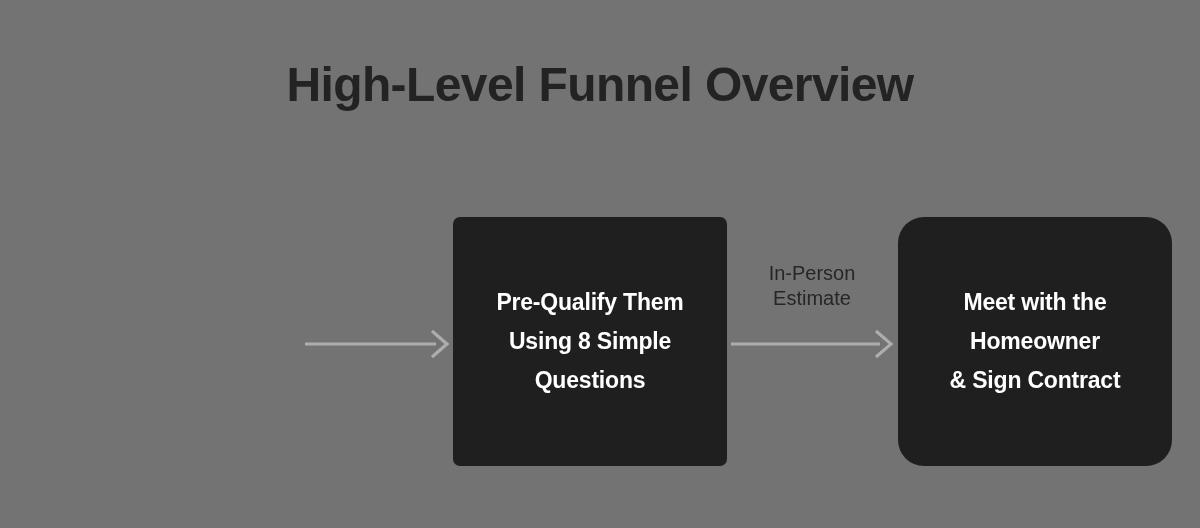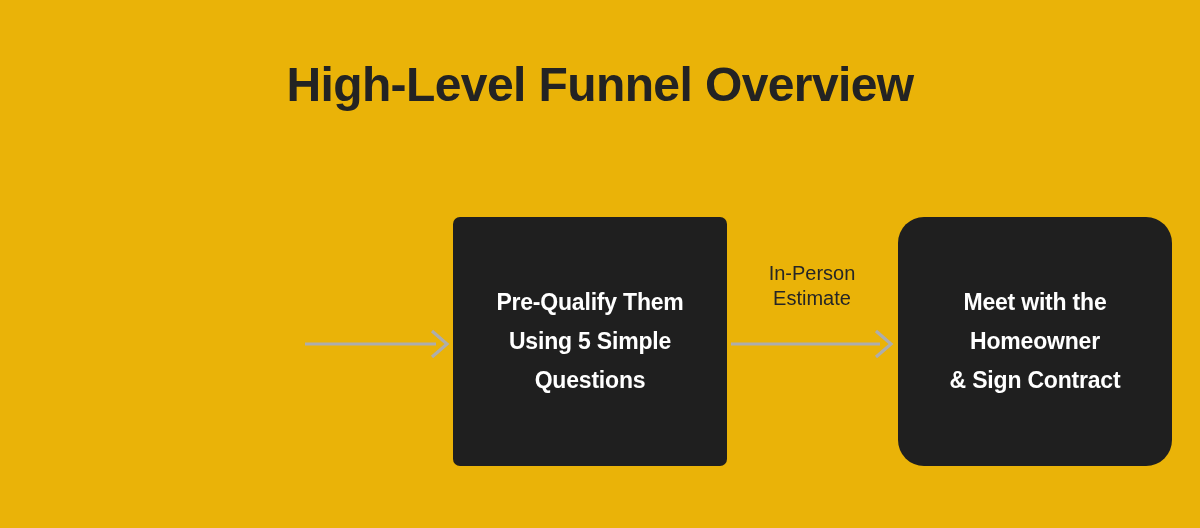--- a/index.html
+++ b/index.html
@@ -4,21 +4,21 @@
 <style>
   html, body {
     margin: 0;
     padding: 0;
     background: #ffffff;
   }
   #canvas {
     position: relative;
     width: 1200px;
     height: 528px;
-    background: #eab308;
+    background: #737373;
     overflow: hidden;
     font-family: "Liberation Sans", sans-serif;
     -webkit-font-smoothing: antialiased;
   }
 
   
   #diagram-title {
     position: absolute;
     left: 0;
     top: 58px;
@@ -90,21 +90,21 @@
   <div id="diagram-title">High-Level Funnel Overview</div>
 
 
   <svg class="connector-arrow" id="connector-arrow-1" viewBox="0 0 146 36" width="146" height="36">
     <line x1="0" y1="18" x2="131" y2="18" stroke="#adadad" stroke-width="3.2" stroke-linecap="butt"></line>
     <polyline points="127,5 142,18 127,31" fill="none" stroke="#adadad" stroke-width="3.2" stroke-linecap="butt" stroke-linejoin="miter"></polyline>
   </svg>
 
   <div class="stage-box" id="stage-box-2">
     <div class="stage-label">Pre-Qualify Them
-Using 5 Simple
+Using 8 Simple
 Questions</div>
   </div>
 
   <div id="connector-label-1">In-Person
 Estimate</div>
 
   <svg class="connector-arrow" id="connector-arrow-2" viewBox="0 0 164 36" width="164" height="36">
     <line x1="0" y1="18" x2="149" y2="18" stroke="#adadad" stroke-width="3.2" stroke-linecap="butt"></line>
     <polyline points="145,5 160,18 145,31" fill="none" stroke="#adadad" stroke-width="3.2" stroke-linecap="butt" stroke-linejoin="miter"></polyline>
   </svg>

